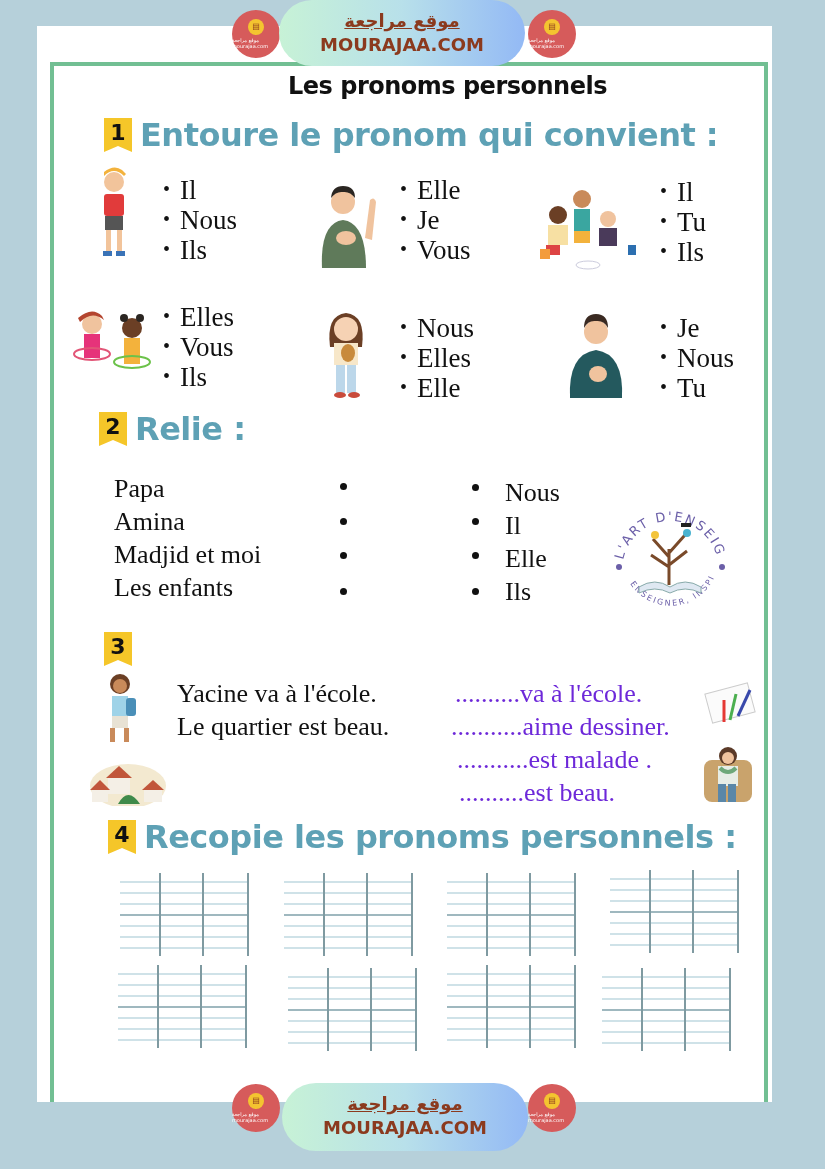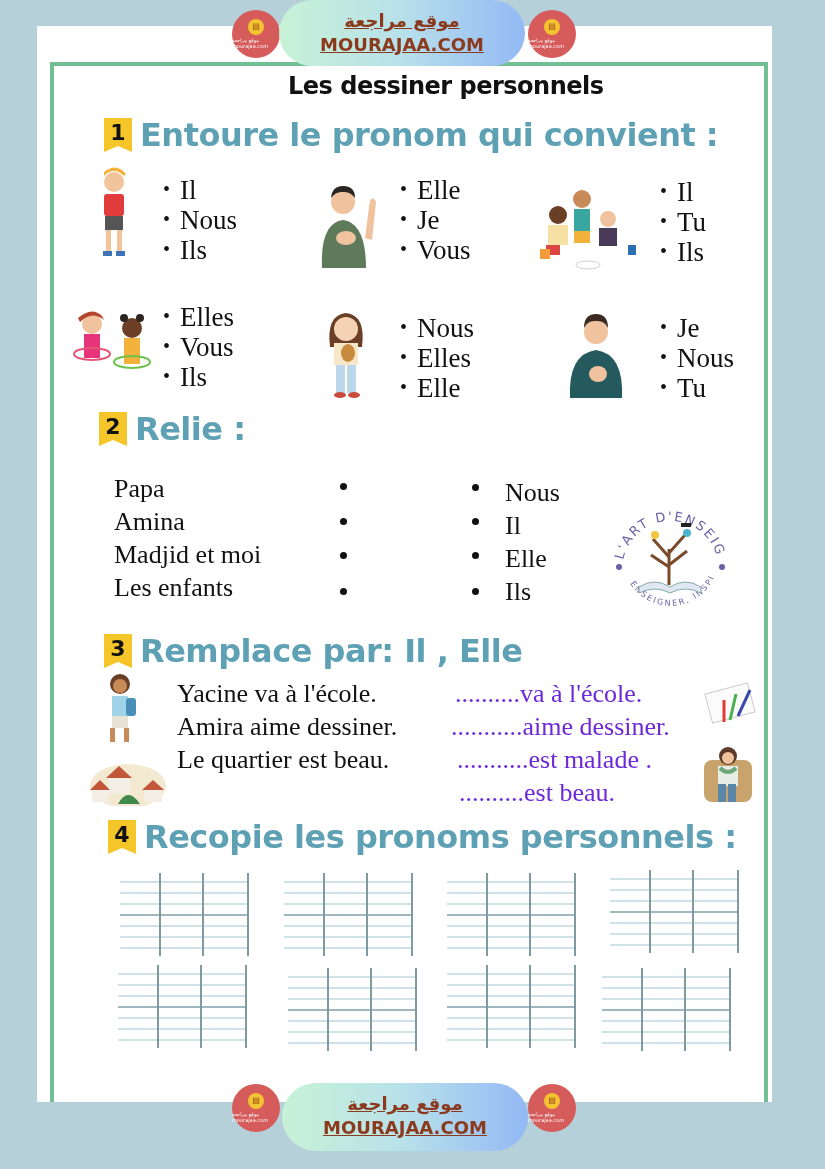--- a/index.html
+++ b/index.html
@@ -5,21 +5,21 @@
   html,body{margin:0;padding:0;}
   body{width:825px;height:1169px;position:relative;overflow:hidden;
     background:#b6d0da;font-family:"Liberation Serif",serif;}
   .page{position:absolute;left:37px;top:26px;width:735px;height:1076px;background:#fff;}
   .frame{position:absolute;left:50px;top:62px;width:718px;height:1040px;
     border-left:4px solid #72bf93;border-right:4px solid #72bf93;border-top:4px solid #72bf93;box-sizing:border-box;}
   .banner{position:absolute;width:246px;height:68px;border-radius:34px;
     background:linear-gradient(90deg,#c7f2d6 0%,#b8e0ea 50%,#93b9f5 100%);
     text-align:center;color:#8b3a1e;font-family:"DejaVu Sans",sans-serif;font-weight:bold;}
   .banner .ar{font-size:18px;text-decoration:underline;line-height:24px;margin-top:9px;direction:rtl;}
-  .banner .en{font-size:18px;text-decoration:underline;line-height:24px;}
+  .banner .en{font-size:18px;line-height:24px;}
   .badge{position:absolute;width:48px;height:48px;border-radius:50%;background:#d65b5b;
     display:flex;flex-direction:column;align-items:center;justify-content:center;}
   .badge .dot{width:16px;height:16px;border-radius:50%;background:#f4c430;font-size:8px;color:#8b3a1e;text-align:center;line-height:16px;}
   .badge .tiny{font-size:5px;color:#fff;font-family:"DejaVu Sans",sans-serif;line-height:6px;margin-top:2px;}
   .title{position:absolute;left:288px;top:72px;font-family:"DejaVu Sans",sans-serif;font-weight:bold;
     font-size:24px;color:#111;letter-spacing:-0.5px;}
   .sec{position:absolute;display:flex;align-items:center;}
   .num{width:28px;height:34px;background:#f5c629;color:#111;font-family:"DejaVu Sans",sans-serif;font-weight:bold;
     font-size:22px;display:flex;justify-content:center;padding-top:2px;box-sizing:border-box;
     clip-path:polygon(0 0,100% 0,100% 100%,50% 82%,0 100%);}
@@ -51,21 +51,21 @@
 </div>
 <div class="banner" style="left:279px;top:0px;height:66px;">
   <div class="ar">موقع مراجعة</div>
   <div class="en">MOURAJAA.COM</div>
 </div>
 <div class="badge" style="left:528px;top:10px;">
   <div class="dot">▤</div>
   <div class="tiny">موقع مراجعة mourajaa.com</div>
 </div>
 
-<div class="title">Les dessiner personnels</div>
+<div class="title">Les pronoms personnels</div>
 
 <div class="sec" style="left:104px;top:116px;">
   <div class="num">1</div>
   <div class="sec-title">Entoure le pronom qui convient :</div>
 </div>
 
 <svg class="pic" style="left:96px;top:166px;" width="36" height="92">
   <circle cx="18" cy="16" r="10" fill="#f2c49b"></circle>
     <path d="M8 10 Q18 0 28 10 L30 8 L26 4 Q18 -2 8 6Z" fill="#f3b23c"></path>
   <rect x="8" y="28" width="20" height="22" rx="3" fill="#e13b3b"></rect>
@@ -194,21 +194,20 @@
     <circle cx="119" cy="80" r="3" fill="#6b5fa8"></circle>
   <path d="M66 98 L66 62 M66 70 L50 52 M66 66 L82 48 M66 78 L84 64 M66 80 L48 68" stroke="#7a4a2a" stroke-width="3" fill="none"></path>
   <path d="M36 100 Q52 90 67 100 Q82 90 98 100 L98 106 Q82 98 67 106 Q52 98 36 106Z" fill="#dfe8f2" stroke="#8aa" stroke-width="1"></path>
   <circle cx="52" cy="48" r="4" fill="#f3c43c"></circle>
     <circle cx="84" cy="46" r="4" fill="#4ab3d0"></circle>
     <rect x="78" y="36" width="10" height="4" fill="#222"></rect>
 </svg>
 
 <div class="sec" style="left:104px;top:632px;">
   <div class="num">3</div>
-  <div class="sec-title">Remplace par: Il , Elle</div>
 </div>
 <svg class="pic" style="left:102px;top:672px;" width="40" height="76">
   <circle cx="18" cy="12" r="10" fill="#6b3f25"></circle>
     <circle cx="18" cy="14" r="7" fill="#c98a5a"></circle>
   <rect x="10" y="24" width="16" height="20" fill="#9fd3e8"></rect>
     <rect x="24" y="26" width="10" height="18" rx="3" fill="#4a8fb8"></rect>
   <rect x="10" y="44" width="16" height="12" fill="#e8e2d4"></rect>
     <rect x="8" y="56" width="5" height="14" fill="#c98a5a"></rect>
     <rect x="22" y="56" width="5" height="14" fill="#c98a5a"></rect>
 </svg>
@@ -217,21 +216,20 @@
   <rect x="20" y="20" width="22" height="18" fill="#f4efe6"></rect>
     <path d="M18 22 L31 10 L44 22Z" fill="#c1563b"></path>
   <rect x="4" y="32" width="16" height="14" fill="#f4efe6"></rect>
     <path d="M2 34 L12 24 L22 34Z" fill="#c1563b"></path>
   <rect x="56" y="32" width="18" height="14" fill="#f4efe6"></rect>
     <path d="M54 34 L65 24 L76 34Z" fill="#c1563b"></path>
   <path d="M30 48 Q40 30 52 48Z" fill="#3f8a4a"></path>
 </svg>
 <div class="rep-left">
   <div>Yacine va à l'école.</div>
-  <div>Amira aime dessiner.</div>
   <div>Le quartier est beau.</div>
 </div>
 <div class="rep-right">
   <div style="margin-left:2px;">..........va à l'école.</div>
   <div>...........aime dessiner.</div>
   <div style="margin-left:4px;">...........est malade .</div>
   <div style="margin-left:6px;">..........est beau.</div>
 </div>
 <svg class="pic" style="left:702px;top:680px;" width="56" height="44">
   <rect x="6" y="8" width="44" height="30" transform="rotate(-15 28 23)" fill="#fbfbfb" stroke="#ccc"></rect>

